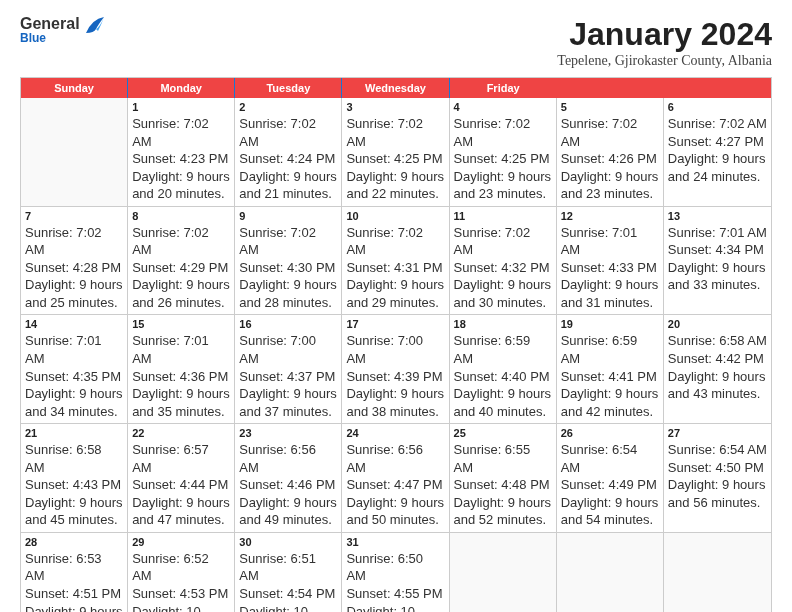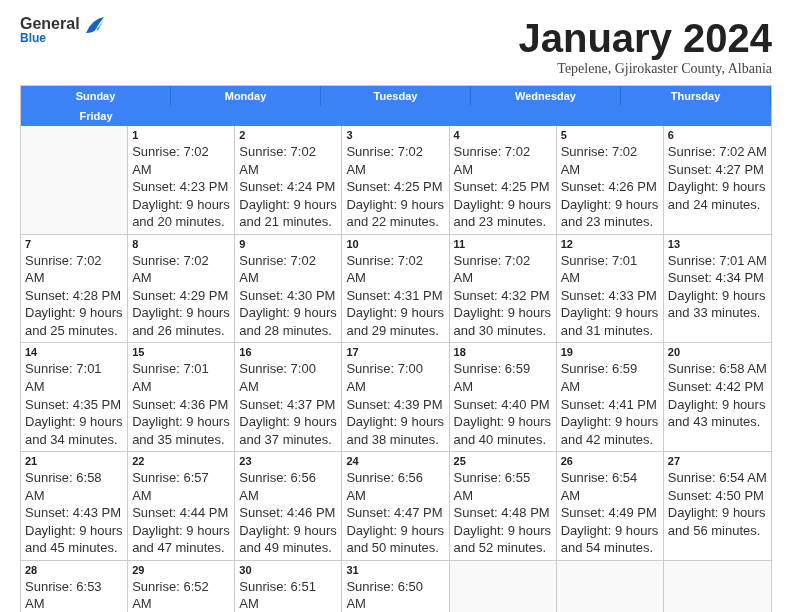--- a/index.html
+++ b/index.html
@@ -20,39 +20,39 @@
     .header {
       display: flex;
       justify-content: space-between;
       align-items: flex-start;
       margin-bottom: 8px;
     }
     .title-area {
       text-align: right;
     }
     .month-title {
-      font-size: 40px;
+      font-size: 32px;
       font-weight: bold;
       color: #222;
     }
     .subtitle {
       font-size: 14px;
       color: #444;
       font-family: Liberation Serif, serif;
     }
     .calendar {
       flex: 1;
       display: flex;
       flex-direction: column;
       border: 1px solid #ccc;
     }
     .cal-header {
       display: grid;
-      grid-template-columns: repeat(5, 1fr);
-      background: #3b82f6;
+      grid-template-columns: repeat(7, 1fr);
+      background: #ef4444;
     }
     .cal-header-cell {
       color: #fff;
       font-size: 11px;
       font-weight: bold;
       text-align: center;
       padding: 4px 2px;
       border-right: 1px solid #1976d2;
     }
     .cal-header-cell:last-child { border-right: none; }
@@ -136,21 +136,20 @@
       <div class="subtitle">Tepelene, Gjirokaster County, Albania</div>
     </div>
   </div>
 
   <div class="calendar">
     <div class="cal-header">
     <div class="cal-header-cell">Sunday</div>
         <div class="cal-header-cell">Monday</div>
         <div class="cal-header-cell">Tuesday</div>
         <div class="cal-header-cell">Wednesday</div>
-        <div class="cal-header-cell">Thursday</div>
         <div class="cal-header-cell">Friday</div>
       </div>
     <div class="cal-body">
     <div class="cal-week">
           <div class="cal-cell empty"></div>
           <div class="cal-cell">
             <div class="day-num">1</div>
             <div class="day-info">Sunrise: 7:02 AM<br>Sunset: 4:23 PM<br>Daylight: 9 hours<br>and 20 minutes.</div>
           </div>
           <div class="cal-cell">

